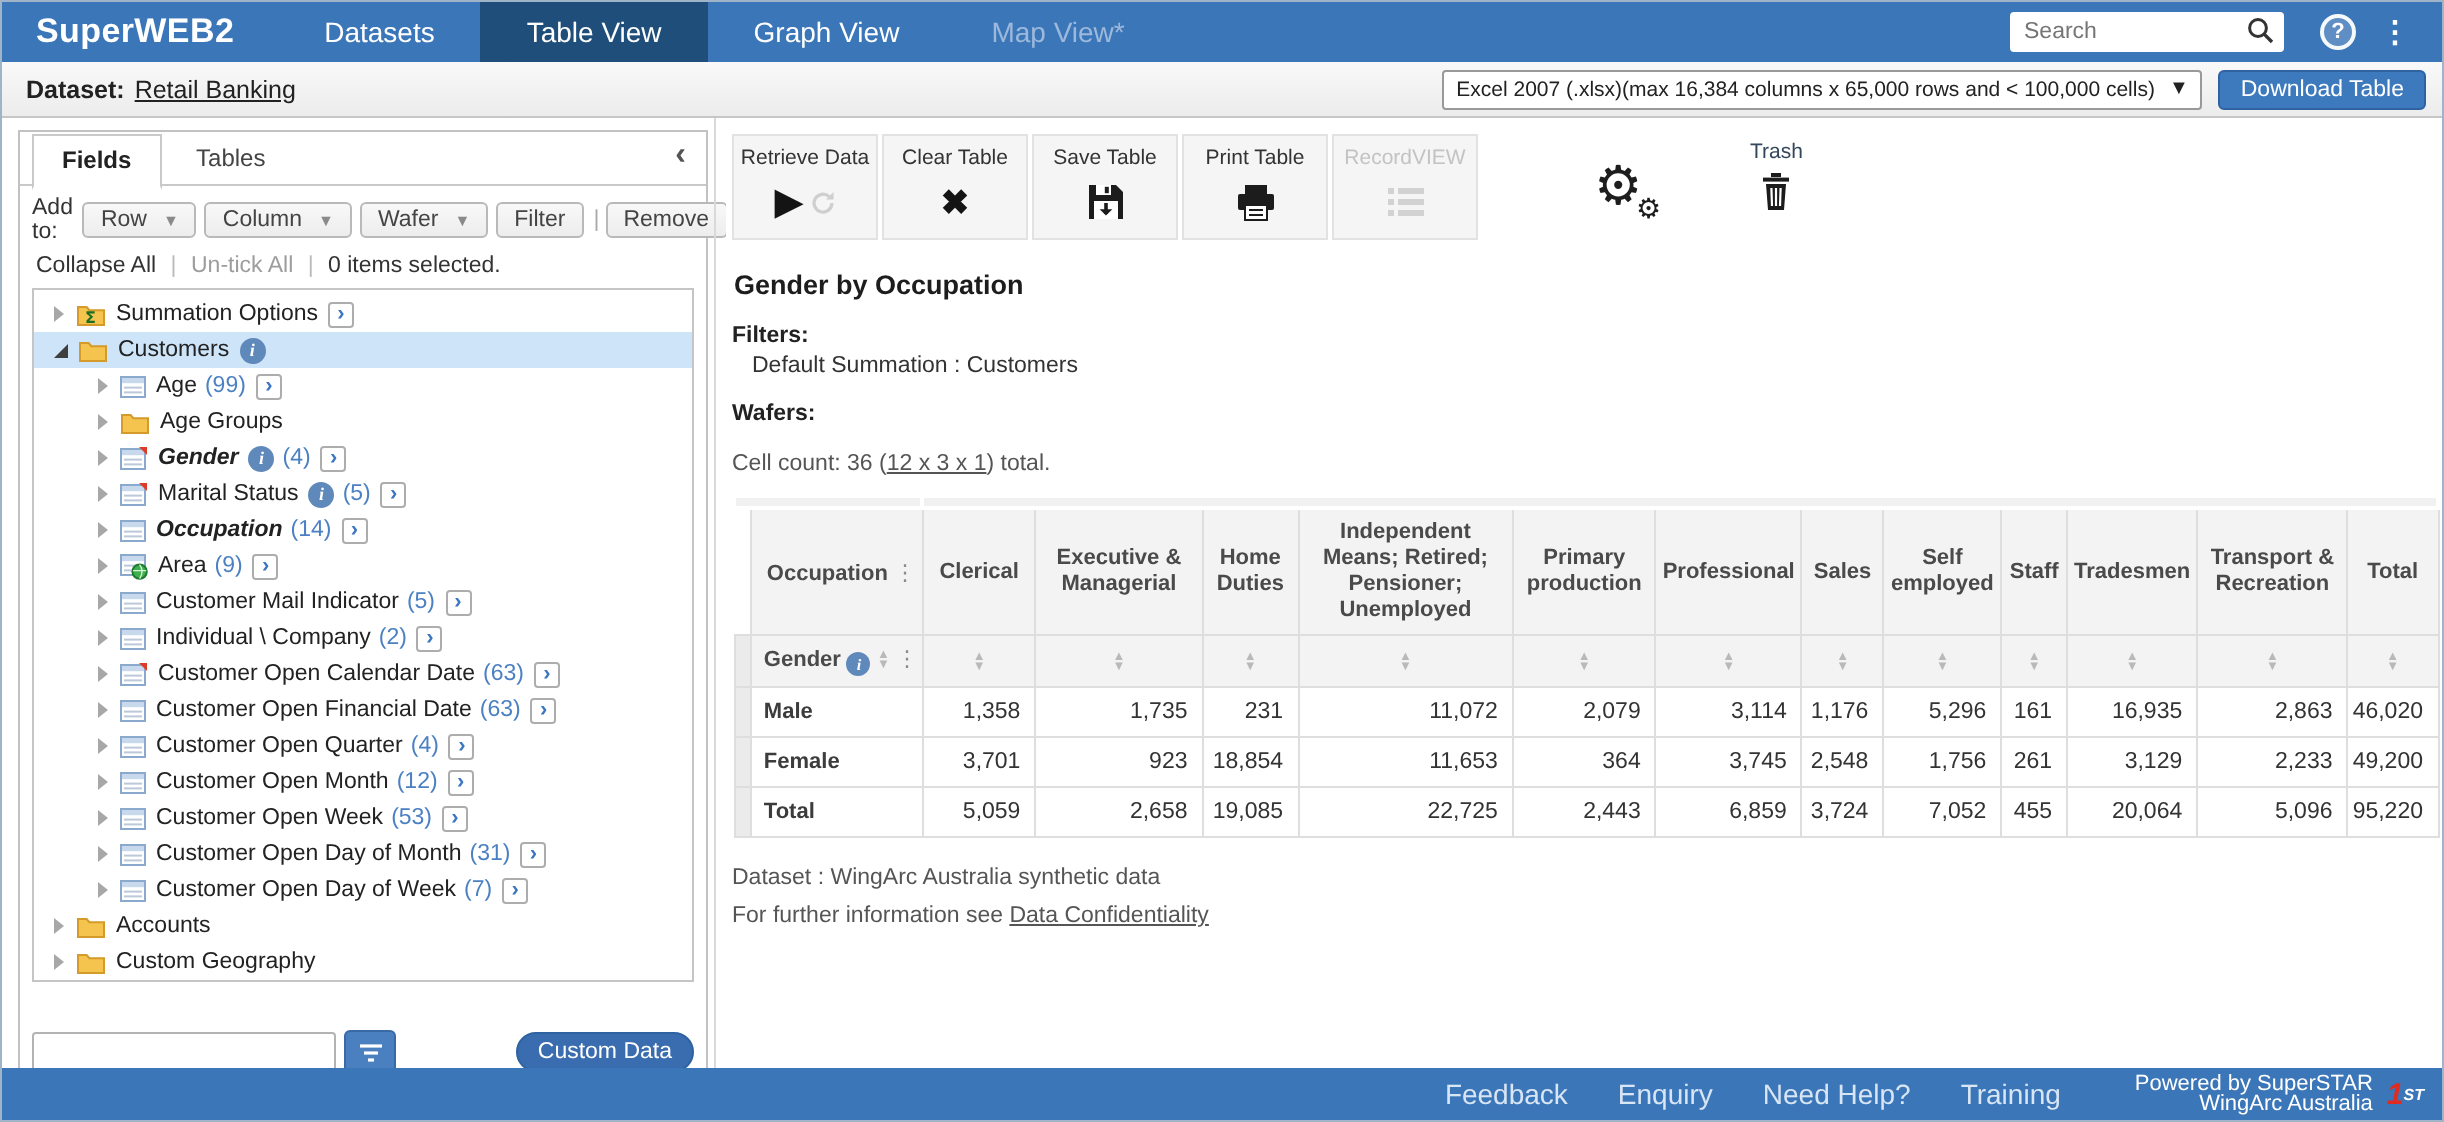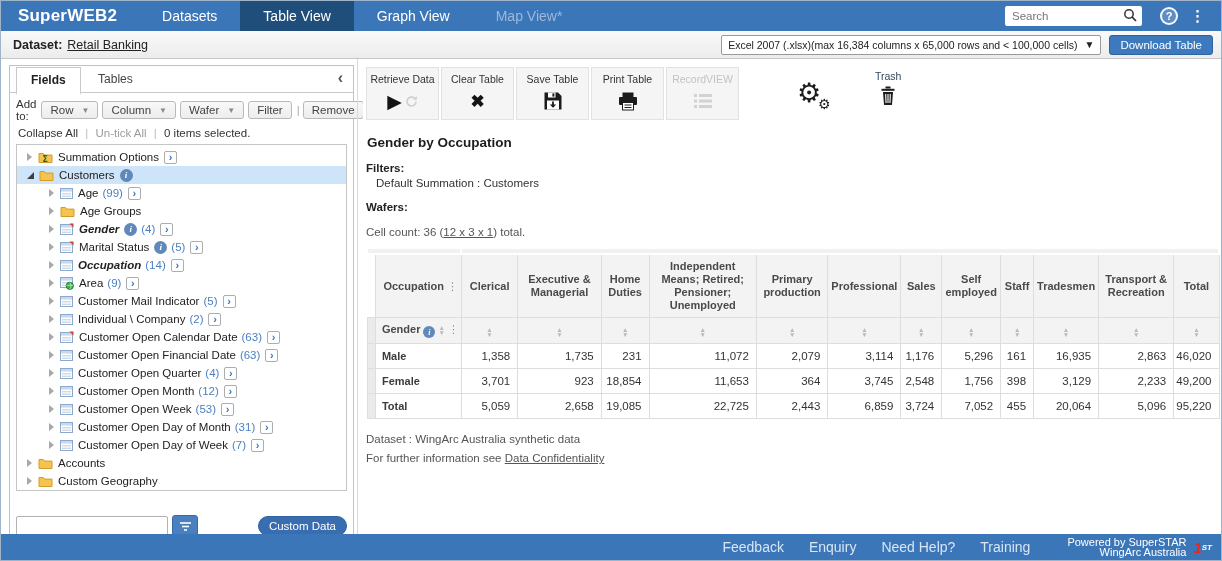--- a/index.html
+++ b/index.html
@@ -665,21 +665,21 @@
             <td class="gutter"></td>
             <td class="rowlabel">Female</td>
             <td class="num">3,701</td>
             <td class="num">923</td>
             <td class="num">18,854</td>
             <td class="num">11,653</td>
             <td class="num">364</td>
             <td class="num">3,745</td>
             <td class="num">2,548</td>
             <td class="num">1,756</td>
-            <td class="num">398</td>
+            <td class="num">261</td>
             <td class="num">3,129</td>
             <td class="num">2,233</td>
             <td class="num">49,200</td>
           </tr>
           <tr>
             <td class="gutter"></td>
             <td class="rowlabel">Total</td>
             <td class="num">5,059</td>
             <td class="num">2,658</td>
             <td class="num">19,085</td>

